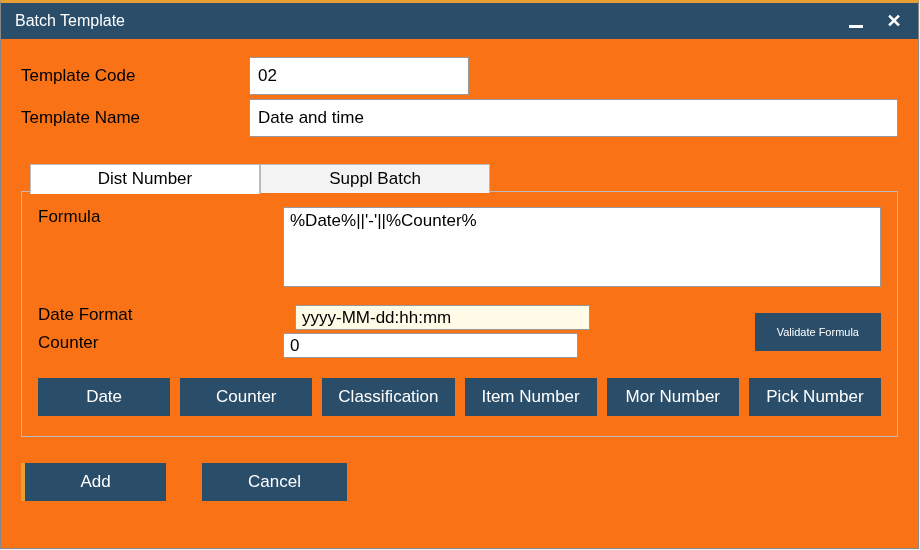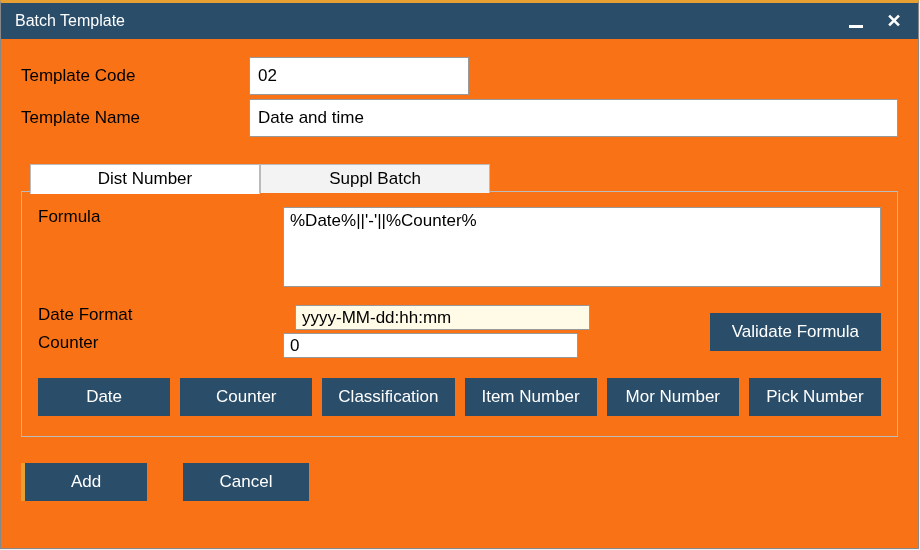--- a/index.html
+++ b/index.html
@@ -157,21 +157,21 @@
       font-size: 17px;
       height: 25px;
       font-family: inherit;
     }
     .validate-btn {
       margin-left: auto;
       background: #2a4d69;
       color: #fff;
       border: none;
       padding: 8px 22px;
-      font-size: 17px;
+      font-size: 11px;
       cursor: pointer;
       height: 38px;
     }
     .validate-row {
       display: flex;
       align-items: center;
       margin-top: -2px;
     }
     .button-row {
       display: flex;
@@ -195,21 +195,21 @@
       gap: 36px;
       margin-top: 26px;
     }
     .footer-btn {
       background: #2a4d69;
       color: #fff;
       border: none;
       font-size: 17px;
       cursor: pointer;
       height: 38px;
-      width: 126px;
+      width: 145px;
     }
     .footer-btn.add {
       border-left: 4px solid #e8a033;
     }
     .date-counter-wrapper {
       display: flex;
       flex-direction: column;
       gap: 3px;
     }
   </style>

